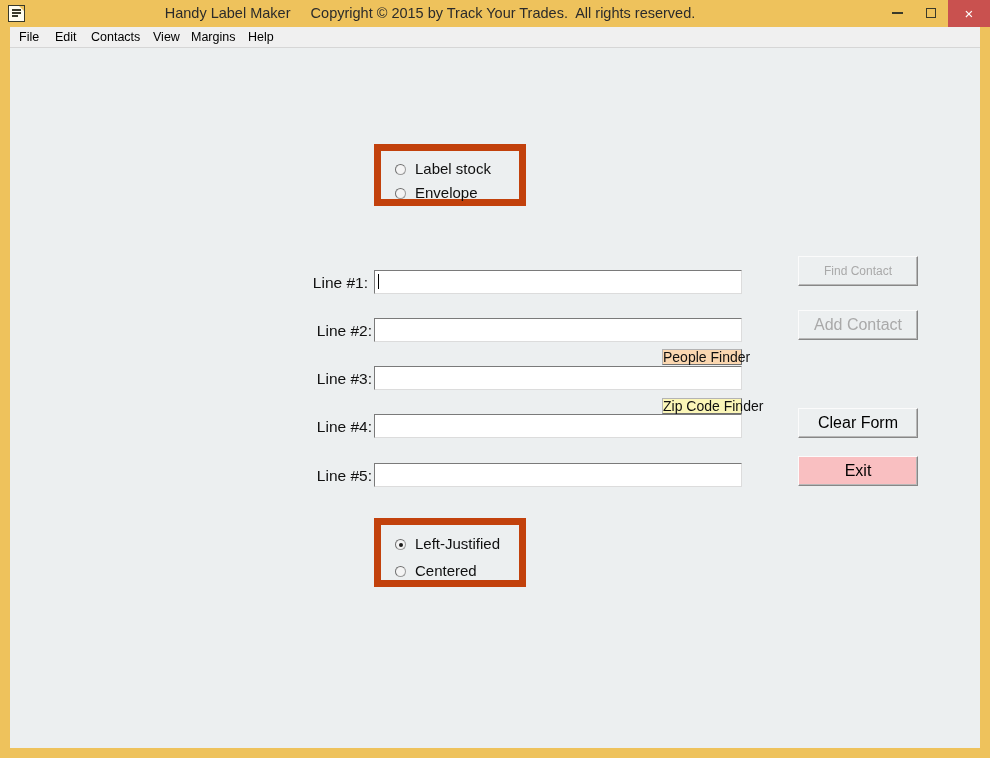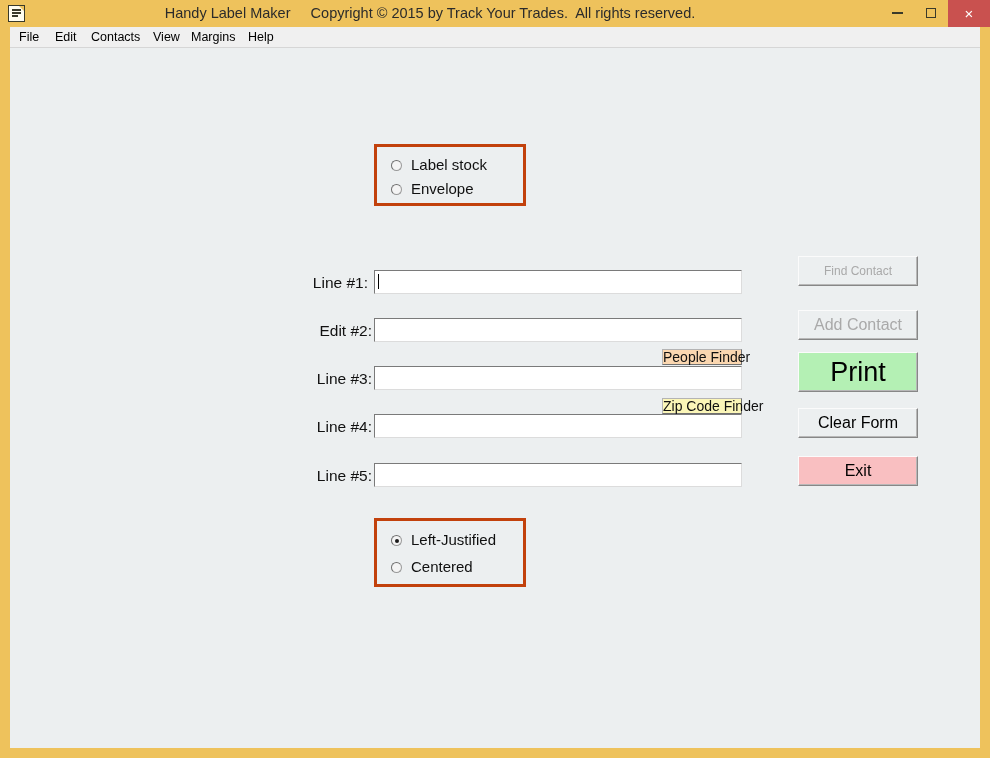--- a/index.html
+++ b/index.html
@@ -139,21 +139,21 @@
     font-size: 13.5px;
     line-height: 17px;
     color: #111111;
     box-sizing: border-box;
   }
 
   
   .groupbox {
     position: absolute;
     background: #eceff0;
-    border: 3px solid #c2410c;
+    border: 7px solid #c2410c;
     box-sizing: border-box;
   }
   #group-media { left: 364px; top: 96px; width: 152px; height: 62px; }
   #group-justify { left: 364px; top: 470px; width: 152px; height: 69px; }
   #group-orient { left: 579px; top: 470px; width: 152px; height: 69px; }
 
   .radio-row {
     position: absolute;
     left: 14px;
     height: 22px;
@@ -321,39 +321,38 @@
     <div class="radio-row" style="top:31px">
       <span class="dot"></span>
       <span class="rlabel">Envelope</span>
     </div>
   </div>
 
   <div class="line-label" style="left:296px; top:226px; width:62px;">Line #1:</div>
   <input class="line-input" style="top: 222px;" value="">
   <div id="caret" style="top:226px;"></div>
 
-  <div class="line-label" style="left:300px; top:274px; width:62px;">Edit #2:</div>
+  <div class="line-label" style="left:300px; top:274px; width:62px;">Line #2:</div>
   <input class="line-input" style="top: 270px;" value="">
 
   <div class="finder-btn" id="btn-people-finder">People Finder</div>
 
   <div class="line-label" style="left:300px; top:322px; width:62px;">Line #3:</div>
   <input class="line-input" style="top: 318px;" value="">
 
   <div class="finder-btn" id="btn-zip-finder">Zip Code Finder</div>
 
   <div class="line-label" style="left:300px; top:370px; width:62px;">Line #4:</div>
   <input class="line-input" style="top: 366px;" value="">
 
   <div class="line-label" style="left:300px; top:419px; width:62px;">Line #5:</div>
   <input class="line-input" style="top: 415px;" value="">
 
   <div class="action-btn disabled" id="btn-find-contact">Find Contact</div>
   <div class="action-btn disabled" id="btn-add-contact">Add Contact</div>
-  <div class="action-btn" id="btn-print">Print</div>
   <div class="action-btn" id="btn-clear-form">Clear Form</div>
   <div class="action-btn" id="btn-exit">Exit</div>
 
   <div class="groupbox" id="group-justify">
     <div class="radio-row checked" style="top:8px">
       <span class="dot"></span>
       <span class="rlabel">Left-Justified</span>
     </div>
     <div class="radio-row" style="top:35px">
       <span class="dot"></span>

